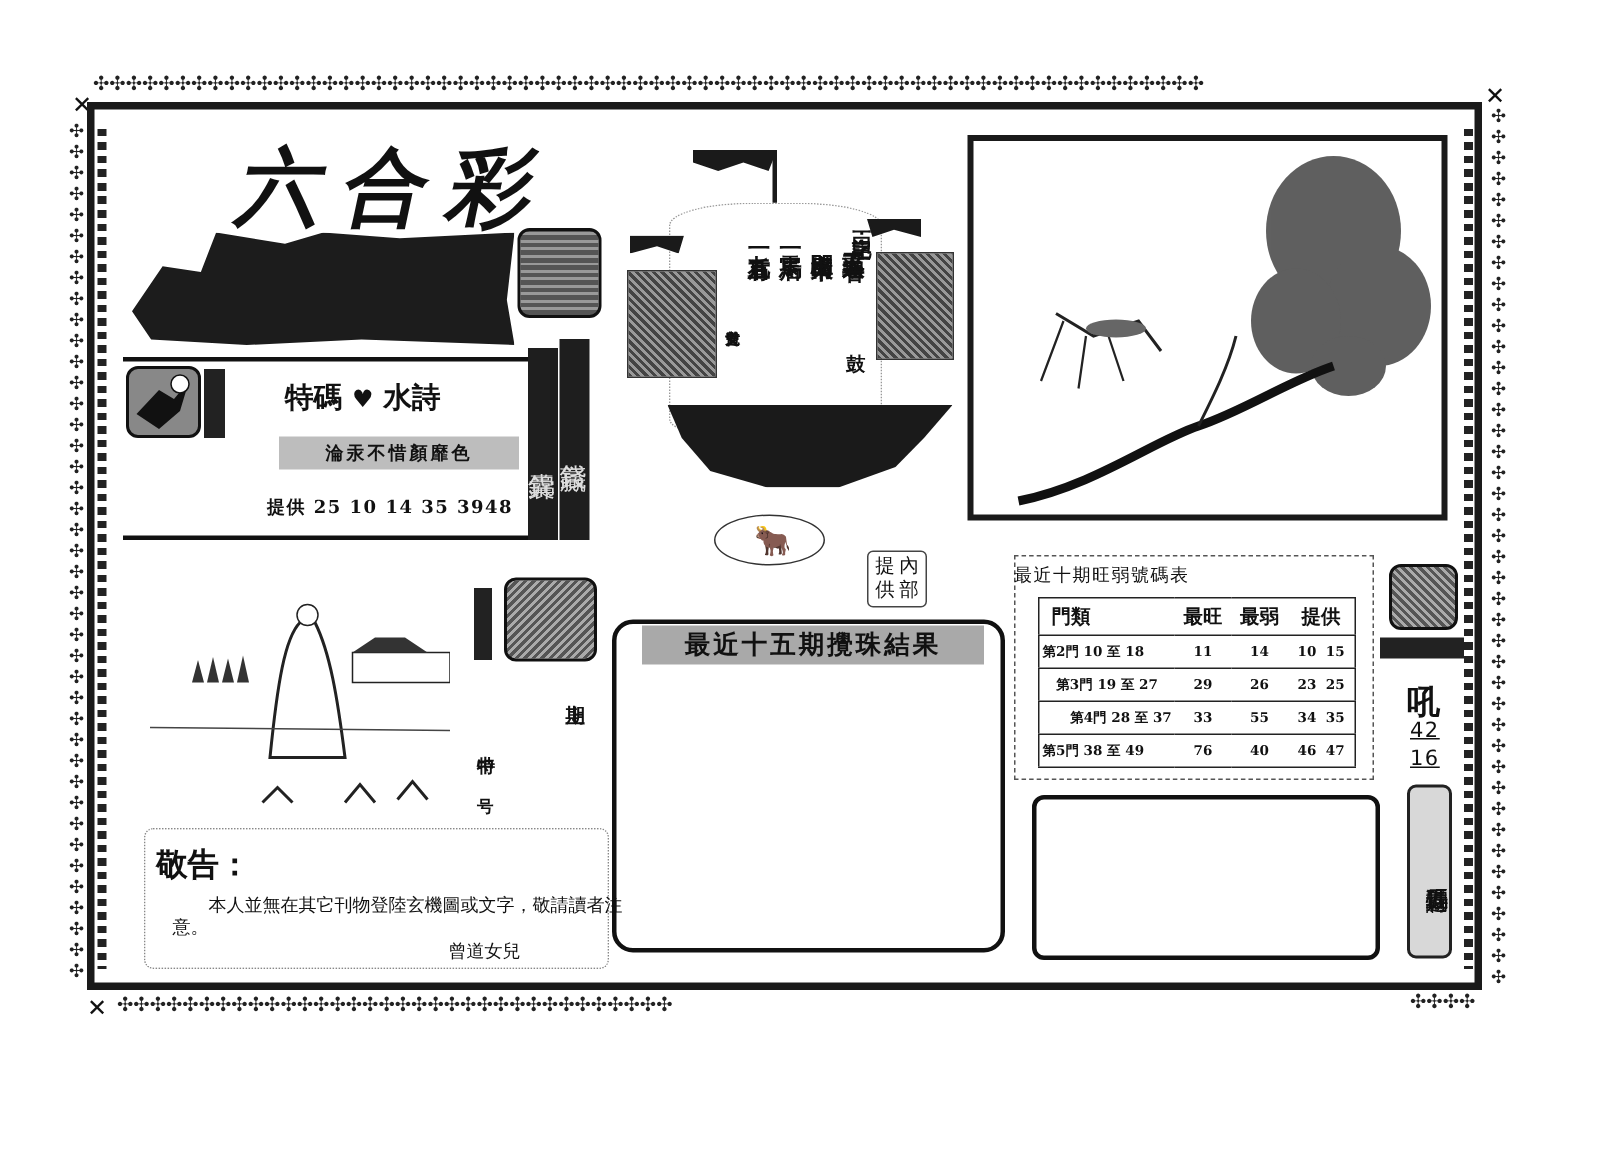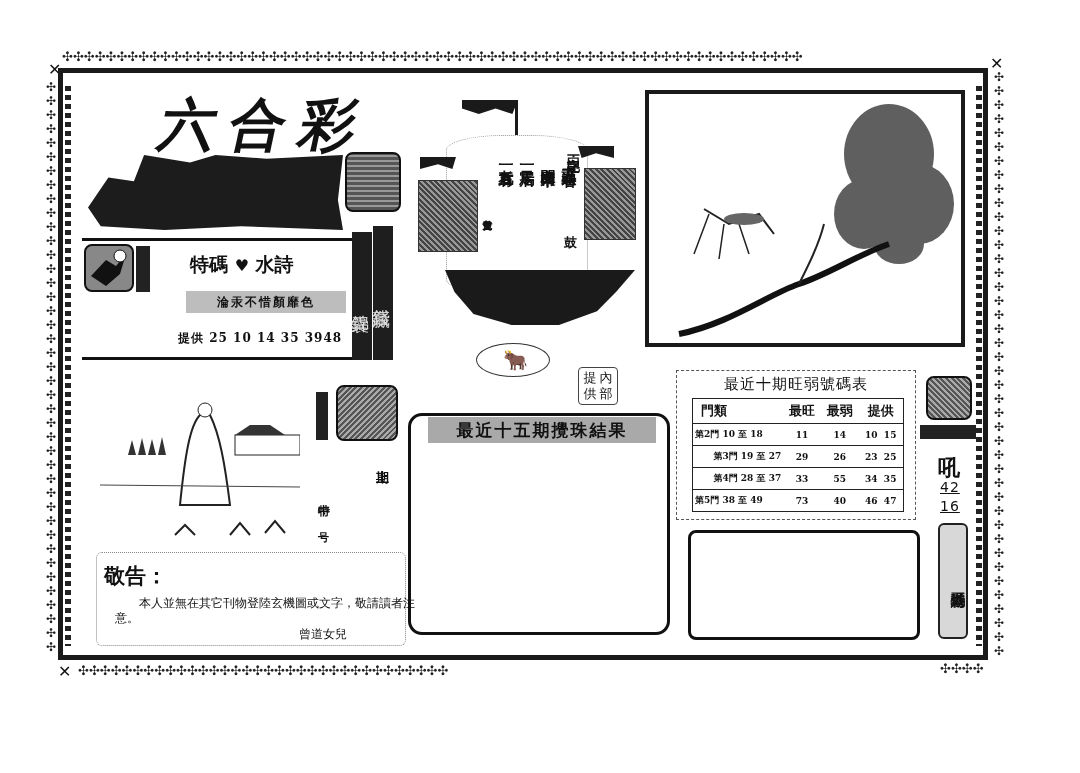--- a/index.html
+++ b/index.html
@@ -28,21 +28,21 @@
   .sail { background:#fff; border:1px dotted #999; }
   .sail-dark { background:repeating-linear-gradient(45deg,#444 0 2px,#999 2px 4px); border:1px solid #333; }
   .flag { background:#1a1a1a; }
   .mast { background:#1a1a1a; width:3px; }
   .poem-cols { left:496px; top:157px; display:flex; flex-direction:row-reverse; gap:2px; font-size:15px; font-weight:bold; font-family:"DejaVu Sans", sans-serif; }
   .poem-cols .col { writing-mode:vertical-rl; text-orientation:upright; letter-spacing:1px; }
   
   .painting { left:645px; top:90px; width:320px; height:257px; border:4px solid #1a1a1a; box-sizing:border-box; background:#fff; overflow:hidden; }
   
   .tbl-wrap { left:676px; top:370px; width:240px; height:150px; border:1px dashed #555; box-sizing:border-box; }
-  .tbl-title { left:676px; top:375px; width:240px; text-align:center; font-size:15px; letter-spacing:1px; }
+  .tbl-title { left:676px; top:375px; width:240px; font-size:12px; letter-spacing:1px; }
   table.stat { position:absolute; left:692px; top:398px; width:212px; border-collapse:collapse; font-size:9px; font-weight:bold; }
   table.stat th { font-size:13px; padding:3px 2px; border-bottom:1px solid #222; text-align:center; }
   table.stat td { padding:4px 2px; border-bottom:1px solid #222; text-align:center; height:10px; }
   table.stat { border:1px solid #222; }
   
   .results-box { left:408px; top:413px; width:262px; height:222px; border:3px solid #111; border-radius:14px; box-sizing:border-box; }
   .results-title { left:428px; top:417px; width:228px; height:26px; background:#a9a9a9; font-family:"DejaVu Sans", sans-serif; font-size:17px; font-weight:bold; text-align:center; line-height:26px; letter-spacing:2px; }
   .empty-box { left:688px; top:530px; width:232px; height:110px; border:3px solid #111; border-radius:8px; box-sizing:border-box; }
   .five-poem { left:938px; top:523px; width:30px; height:116px; border:2px solid #222; border-radius:6px; background:#d8d8d8; box-sizing:border-box; font-size:15px; text-align:center; line-height:16px; }
   .roar { left:938px; top:453px; font-family:"DejaVu Sans", sans-serif; font-size:22px; font-weight:bold; }
@@ -244,34 +244,34 @@
     </tr>
   </thead>
   <tbody>
     <tr>
       <td style="text-align:left;">第2門 10 至 18</td>
       <td>11</td>
       <td>14</td>
       <td style="white-space:pre;">10  15</td>
     </tr>
     <tr>
-      <td style="text-align:right;">第3門 19 至 27</td>
+      <td style="text-align:center;">第3門 19 至 27</td>
       <td>29</td>
       <td>26</td>
       <td style="white-space:pre;">23  25</td>
     </tr>
     <tr>
       <td style="text-align:right;">第4門 28 至 37</td>
       <td>33</td>
       <td>55</td>
       <td style="white-space:pre;">34  35</td>
     </tr>
     <tr>
       <td style="text-align:left;">第5門 38 至 49</td>
-      <td>73</td>
+      <td>76</td>
       <td>40</td>
       <td style="white-space:pre;">46  47</td>
     </tr>
   </tbody>
 </table>
 
 <div class="abs icon-box" style="left:926px;top:376px;width:46px;height:44px;background:repeating-linear-gradient(45deg,#555 0 2px,#aaa 2px 4px);"></div>
 <div class="abs" style="left:920px;top:425px;width:56px;height:14px;background:#222;"></div>
 <div class="abs roar">吼</div>
 <div class="abs roar-num" style="top:479px;">42</div>

